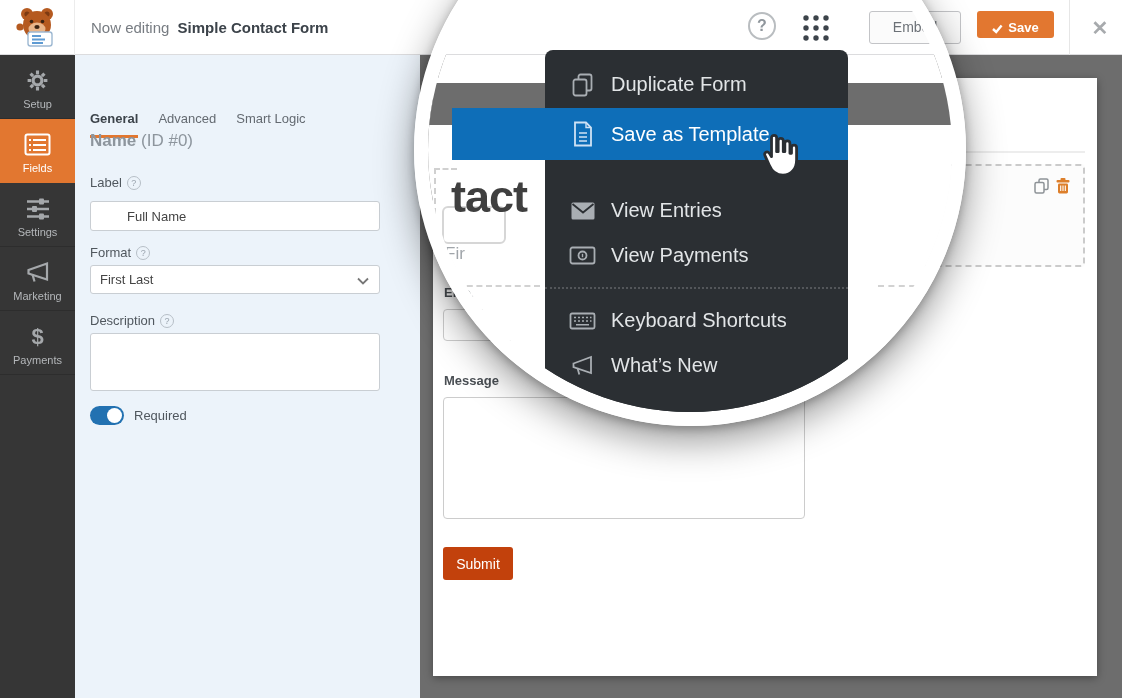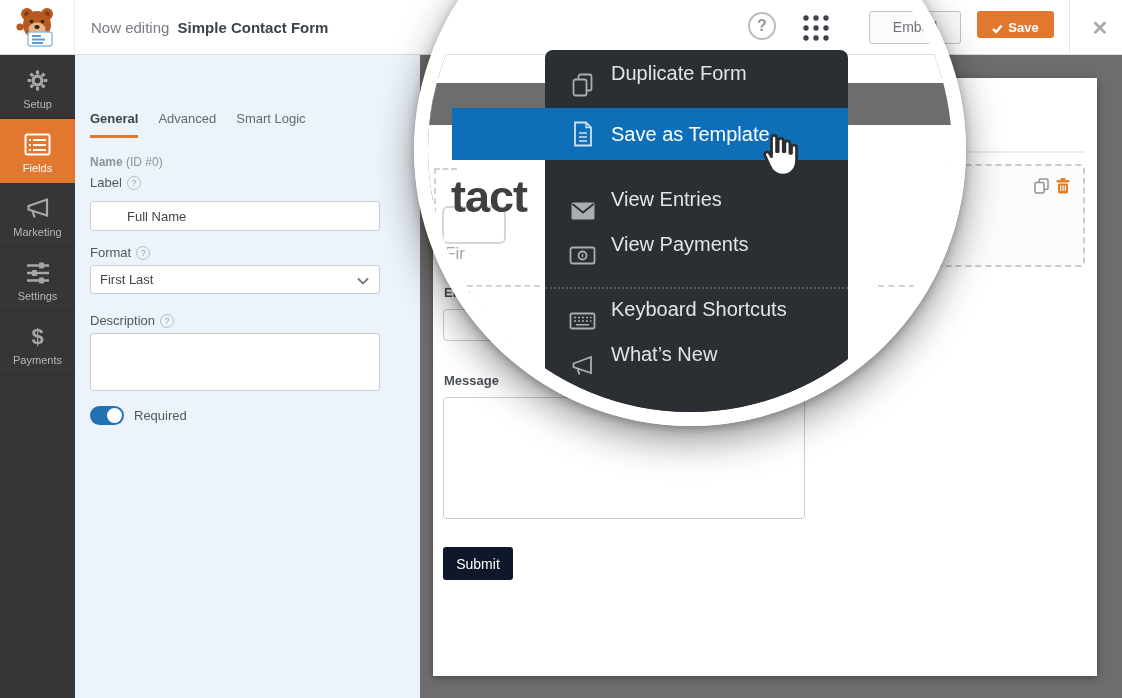--- a/index.html
+++ b/index.html
@@ -31,21 +31,21 @@
   .dollar { font-size:22px; font-weight:bold; line-height:22px; }
 
   
   .panel { position:absolute; left:75px; top:55px; width:345px; height:643px; background:#ecf3fa; z-index:10; }
   .panel-tabs { position:absolute; left:0; top:0; width:345px; height:43px; display:flex; }
   .ptab { flex:1; display:flex; align-items:center; justify-content:center; gap:8px; font-size:14px; font-weight:bold; color:#555c63; cursor:pointer; }
   .ptab.inactive { background:#e3e6e9; border-right:1px solid #d2d6da; border-bottom:1px solid #d2d6da; }
   .subtabs { position:absolute; left:15px; top:56px; display:flex; gap:20px; font-size:13px; color:#646a71; }
   .subtab { cursor:pointer; padding-bottom:9px; }
   .subtab.active { color:#3c434a; font-weight:bold; border-bottom:3px solid var(--accent); }
-  .f-title { position:absolute; left:15px; top:100px; font-size:12px; font-weight:bold; color:#46505a; }
+  .f-title { position:absolute; left:15px; top:76px; font-size:17px; font-weight:bold; color:#46505a; }
   .f-title span { font-weight:normal; color:#8d959d; }
   .f-label { position:absolute; left:15px; font-size:13px; color:#50575e; }
   .help-q { display:inline-block; width:14px; height:14px; margin-left:5px; border:1px solid #b7bfc7; border-radius:50%; color:#9aa4ae; font-size:9px; text-align:center; line-height:13px; vertical-align:1px; cursor:pointer; }
   .f-input { position:absolute; left:15px; width:290px; height:30px; background:#fff; border:1px solid #c9ced3; border-radius:3px; padding:0 9px; font-size:13px; color:#444; font-family:"Liberation Sans", sans-serif; }
   .f-select { position:absolute; left:15px; width:290px; height:29px; background:#fff; border:1px solid #c9ced3; border-radius:3px; padding:0 9px; font-size:13px; color:#444; line-height:27px; cursor:pointer; }
   .f-select svg { position:absolute; right:10px; top:11px; }
   .f-textarea { position:absolute; left:15px; width:290px; height:58px; background:#fff; border:1px solid #c9ced3; border-radius:3px; resize:none; font-family:"Liberation Sans", sans-serif; font-size:13px; padding:6px 9px; }
   .req-row { position:absolute; left:15px; top:351px; display:flex; align-items:center; gap:10px; }
   .toggle { position:relative; width:34px; height:19px; background:var(--toggle-blue); border-radius:10px; cursor:pointer; }
   .toggle::after { content:""; position:absolute; right:2px; top:2px; width:15px; height:15px; background:#fff; border-radius:50%; }
@@ -55,37 +55,37 @@
   .preview { position:absolute; left:420px; top:55px; width:702px; height:643px; background:var(--preview-bg); }
   .canvas { position:absolute; left:13px; top:23px; width:664px; height:598px; background:#fff; box-shadow:0 2px 8px rgba(0,0,0,.35); }
   .form-title { position:absolute; left:5px; top:13px; font-size:26px; font-weight:bold; color:#464b50; letter-spacing:-0.5px; }
   .title-rule { position:absolute; left:5px; top:73px; width:647px; height:0; border-top:2px solid #ededed; }
   .name-box { position:absolute; left:10px; top:86px; width:642px; height:103px; background:#fcfcfc; border:2px dashed #cbcbcb; border-radius:4px; cursor:pointer; }
   .fld-actions { position:absolute; right:12px; top:11px; display:flex; gap:5px; }
   .fld-actions span { cursor:pointer; }
   .p-label { position:absolute; left:11px; font-size:13px; font-weight:bold; color:#4a4f54; }
   .p-input { position:absolute; left:10px; width:362px; height:32px; background:#fff; border:1px solid #ccc; border-radius:4px; cursor:text; }
   .p-textarea { position:absolute; left:10px; top:319px; width:362px; height:122px; background:#fff; border:1px solid #ccc; border-radius:4px; cursor:text; }
-  .submit-btn { position:absolute; left:10px; top:469px; width:70px; height:33px; background:#0f172a; border:none; border-radius:3px; color:#fff; font-size:14px; font-family:"Liberation Sans", sans-serif; cursor:pointer; }
+  .submit-btn { position:absolute; left:10px; top:469px; width:70px; height:33px; background:#c2410c; border:none; border-radius:3px; color:#fff; font-size:14px; font-family:"Liberation Sans", sans-serif; cursor:pointer; }
 
   
   .magnifier { position:absolute; left:414px; top:-126px; width:552px; height:552px; border:14px solid #fff; border-radius:50%; box-shadow:0 14px 38px rgba(0,0,0,.42), 0 3px 10px rgba(0,0,0,.25); overflow:hidden; z-index:50; }
   .mag-inner { position:absolute; inset:0; }
   .mag-canvas { position:absolute; left:0; top:167px; width:524px; height:357px; background:#fff; }
   .mag-band { position:absolute; left:0; top:195px; width:524px; height:42px; background:var(--preview-bg); }
   .mag-vdash { position:absolute; left:6px; top:280px; height:106px; width:0; border-left:2px dashed #d0d0d0; }
   .mag-hdash-a { position:absolute; left:6px; top:280px; width:23px; height:0; border-top:2px dashed #d0d0d0; }
   .mag-hdash-b { position:absolute; left:10px; top:397px; width:102px; height:0; border-top:2px dashed #d2d2d2; }
   .mag-hdash-c { position:absolute; left:450px; top:397px; width:58px; height:0; border-top:2px dashed #d2d2d2; }
   .mag-input { position:absolute; left:14px; top:318px; width:64px; height:38px; background:#fff; border:2px solid #d6d6d6; border-radius:6px; }
   .mag-title { position:absolute; left:23px; top:286px; font-size:45px; font-weight:bold; color:#3f3f3f; letter-spacing:-1px; line-height:1; }
   .mag-fir { position:absolute; left:17px; top:356px; font-size:17px; color:#a0a5aa; }
 
   .menu { position:absolute; left:117px; top:162px; width:303px; height:362px; background:var(--menu-bg); border-radius:8px 8px 0 0; padding-top:12px; }
-  .menu-item { display:flex; height:45px; cursor:pointer; }
+  .menu-item { display:flex; align-items:center; height:45px; cursor:pointer; }
   .menu-item .mic { width:27px; margin-left:24px; display:flex; align-items:center; justify-content:center; }
   .menu-item .mlb { margin-left:15px; font-size:20px; color:#e2e5e7; white-space:nowrap; }
   .menu-spacer { height:28px; }
   .menu-divider { margin:9px 0; border-top:2px dotted #53565a; }
   .hl-bar { position:absolute; left:24px; top:220px; width:396px; height:52px; background:var(--menu-blue); display:flex; align-items:center; cursor:pointer; }
   .hl-bar .mic { width:27px; margin-left:117px; display:flex; align-items:center; justify-content:center; }
   .hl-bar .mlb { margin-left:15px; font-size:20px; color:#fff; white-space:nowrap; }
   .cursor-hand { position:absolute; left:330px; top:244px; z-index:5; }
 </style>
 </head>
@@ -156,41 +156,41 @@
       <div class="ic">
         <svg width="27" height="23" viewBox="0 0 27 23" stroke="#fff" fill="none" stroke-width="2">
           <rect x="1.5" y="1.5" width="24" height="20" rx="2"></rect>
           <path d="M5 7 h2 M9 7 h13 M5 12 h2 M9 12 h13 M5 17 h2 M9 17 h13" stroke-width="1.8"></path>
         </svg>
       </div>
       <div class="lb">Fields</div>
     </div>
     <div class="side-item">
       <div class="ic">
-        <svg width="26" height="25" viewBox="0 0 26 25" stroke="#a5a8ab" fill="none" stroke-width="2.2">
-          <path d="M3.5 10 L22 3.5 V19.5 L3.5 13.5 Z"></path>
-          <path d="M7.5 14.5 l2 7"></path>
-        </svg>
-      </div>
-      <div class="lb">Marketing</div>
-    </div>
-    <div class="side-item">
-      <div class="ic">
         <svg width="26" height="26" viewBox="0 0 26 26">
           <g stroke="#a5a8ab" stroke-width="2.4">
               <path d="M2 5.5h22 M2 13h22 M2 20.5h22"></path>
             </g>
           <g fill="#a5a8ab">
               <rect x="14" y="2.5" width="5" height="6" rx="1"></rect>
               <rect x="7" y="10" width="5" height="6" rx="1"></rect>
               <rect x="14" y="17.5" width="5" height="6" rx="1"></rect>
             </g>
         </svg>
       </div>
       <div class="lb">Settings</div>
+    </div>
+    <div class="side-item">
+      <div class="ic">
+        <svg width="26" height="25" viewBox="0 0 26 25" stroke="#a5a8ab" fill="none" stroke-width="2.2">
+          <path d="M3.5 10 L22 3.5 V19.5 L3.5 13.5 Z"></path>
+          <path d="M7.5 14.5 l2 7"></path>
+        </svg>
+      </div>
+      <div class="lb">Marketing</div>
     </div>
     <div class="side-item">
       <div class="ic">
           <span class="dollar">$</span>
         </div>
       <div class="lb">Payments</div>
     </div>
   </nav>
 
   <aside class="panel">

